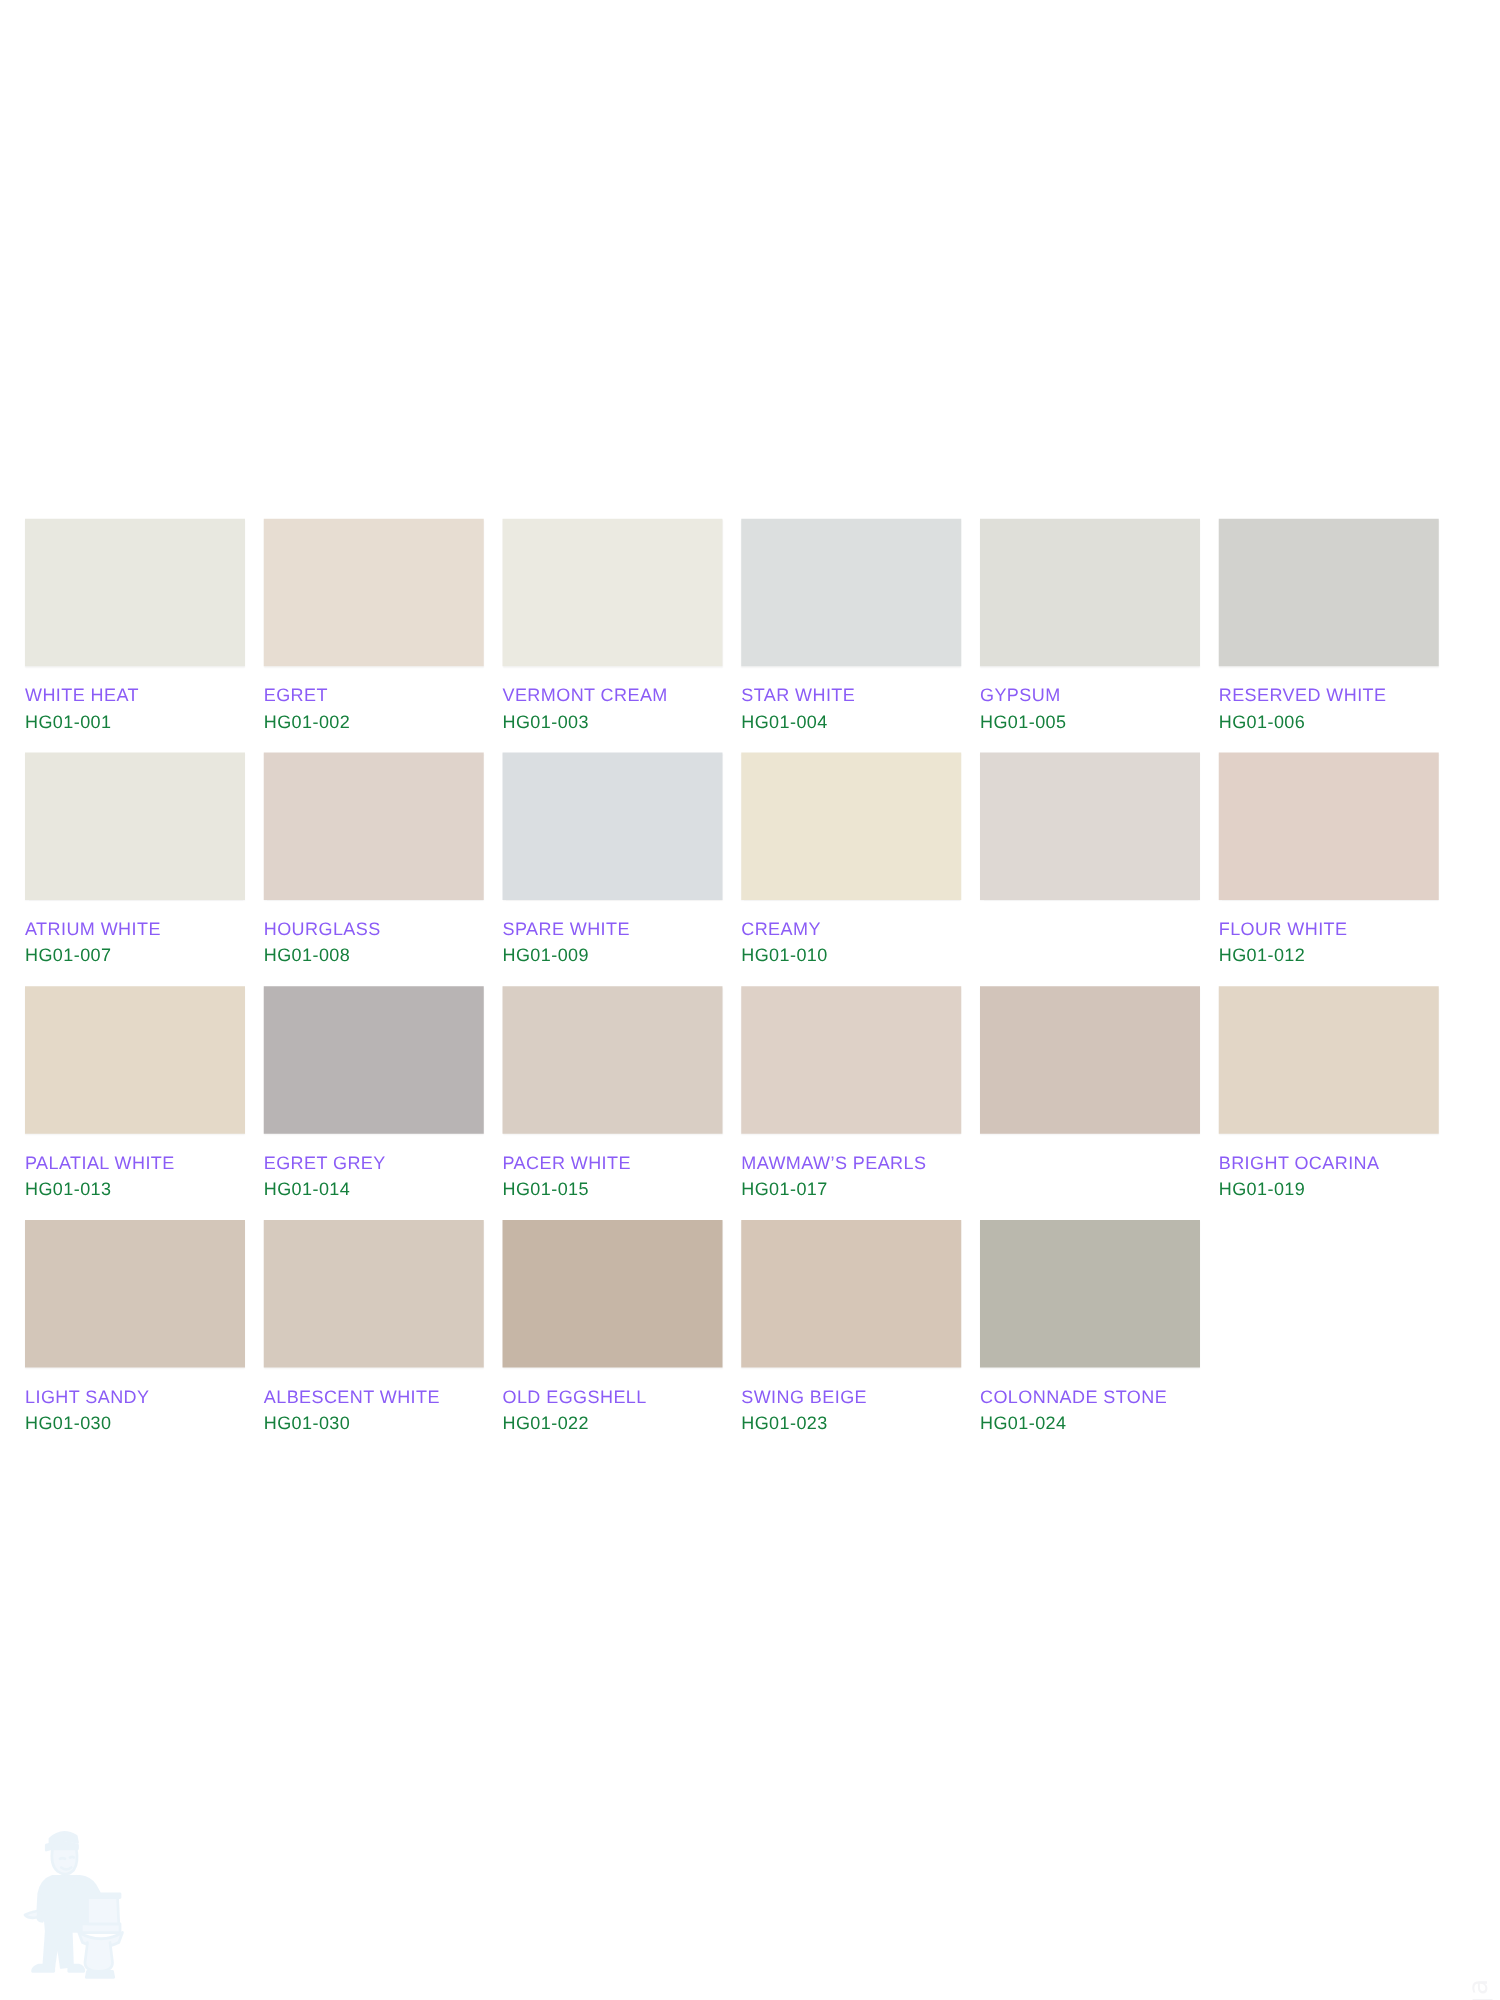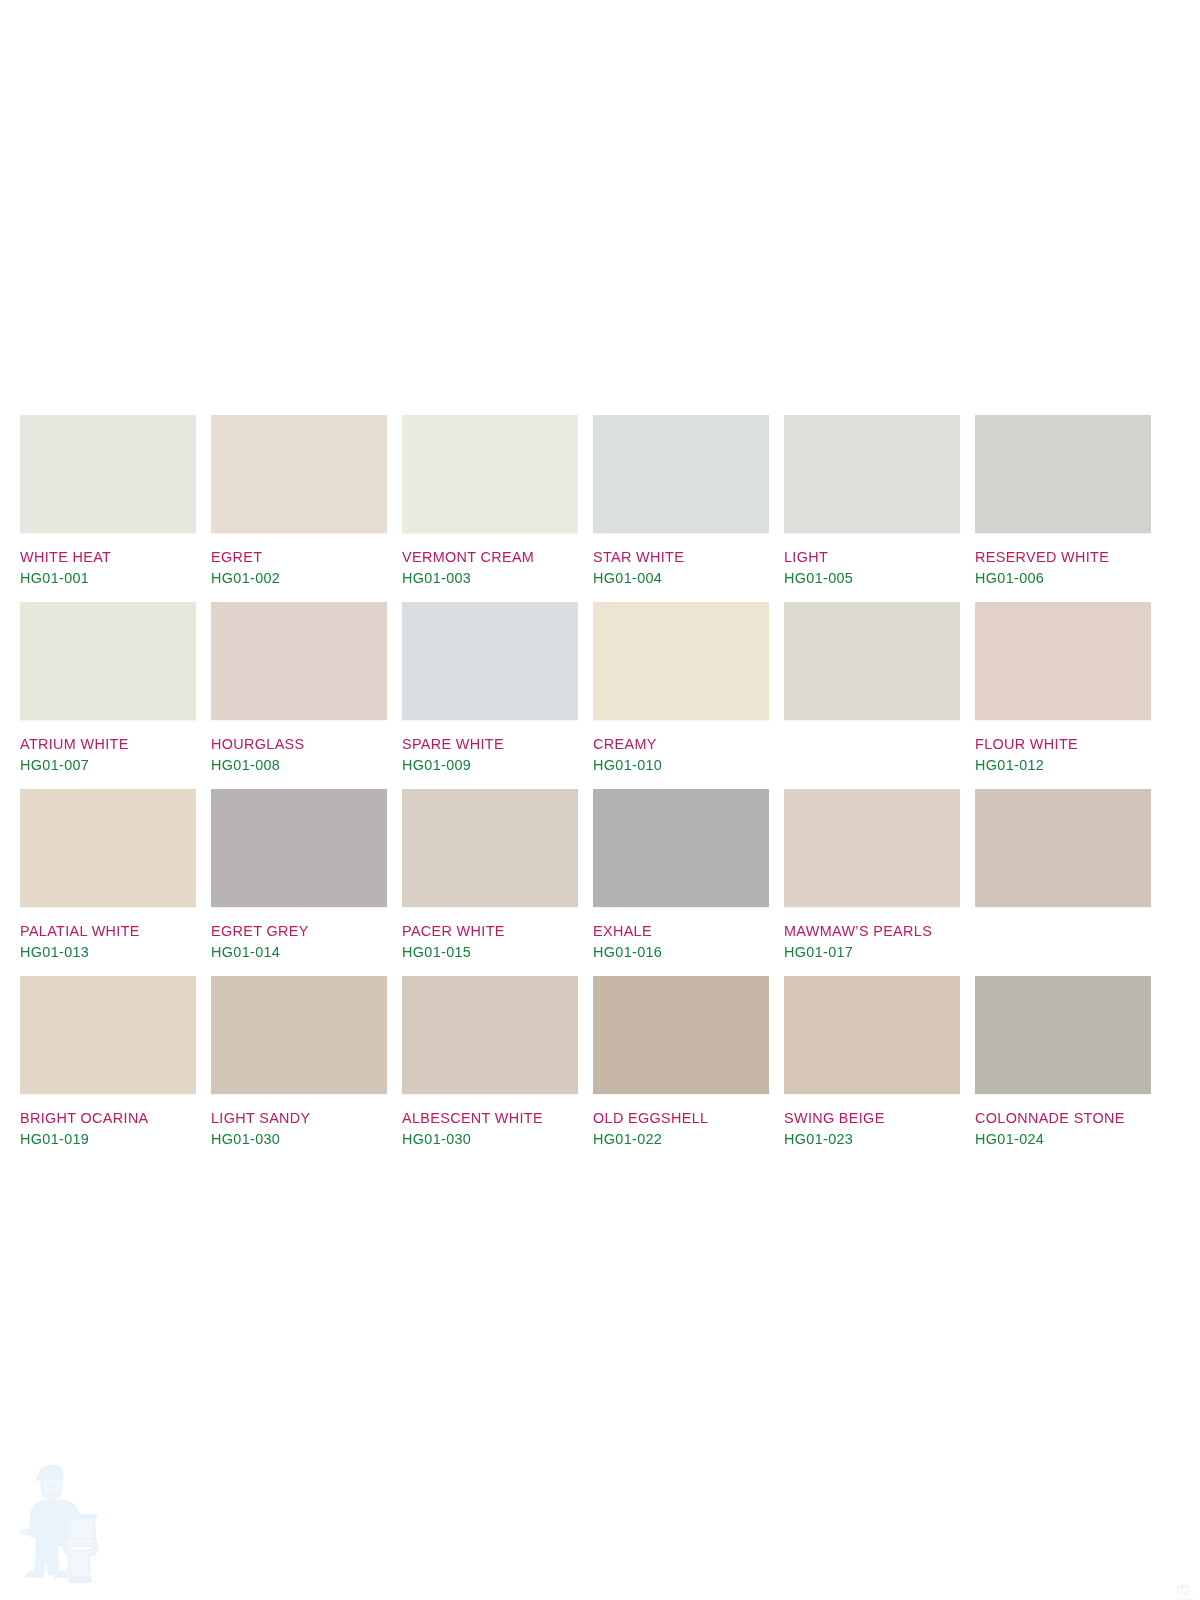--- a/index.html
+++ b/index.html
@@ -42,21 +42,21 @@
     box-shadow: 0 1px 1px rgba(0,0,0,0.045);
   }
 
   .swatch-meta {
     padding-top: 17px;
   }
 
   .swatch-name {
     font-size: 14.4px;
     letter-spacing: 0.35px;
-    color: #be185d;
+    color: #8b5cf6;
     line-height: 1.0;
     white-space: nowrap;
     font-weight: 400;
   }
 
   .swatch-code {
     font-size: 14.4px;
     letter-spacing: 0.35px;
     color: #15803d;
     line-height: 1.0;
@@ -118,21 +118,21 @@
     <div class="swatch-cell">
       <div class="swatch-chip" style="background-color: rgb(220, 223, 223);"></div>
       <div class="swatch-meta">
         <div class="swatch-name">STAR WHITE</div>
         <div class="swatch-code">HG01-004</div>
       </div>
     </div>
     <div class="swatch-cell">
       <div class="swatch-chip" style="background-color: rgb(223, 223, 217);"></div>
       <div class="swatch-meta">
-        <div class="swatch-name">LIGHT</div>
+        <div class="swatch-name">GYPSUM</div>
         <div class="swatch-code">HG01-005</div>
       </div>
     </div>
     <div class="swatch-cell">
       <div class="swatch-chip" style="background-color: rgb(210, 210, 206);"></div>
       <div class="swatch-meta">
         <div class="swatch-name">RESERVED WHITE</div>
         <div class="swatch-code">HG01-006</div>
       </div>
     </div>
@@ -186,27 +186,20 @@
       <div class="swatch-meta">
         <div class="swatch-name">EGRET GREY</div>
         <div class="swatch-code">HG01-014</div>
       </div>
     </div>
     <div class="swatch-cell">
       <div class="swatch-chip" style="background-color: rgb(217, 206, 196);"></div>
       <div class="swatch-meta">
         <div class="swatch-name">PACER WHITE</div>
         <div class="swatch-code">HG01-015</div>
-      </div>
-    </div>
-    <div class="swatch-cell">
-      <div class="swatch-chip" style="background-color: rgb(178, 178, 176);"></div>
-      <div class="swatch-meta">
-        <div class="swatch-name">EXHALE</div>
-        <div class="swatch-code">HG01-016</div>
       </div>
     </div>
     <div class="swatch-cell">
       <div class="swatch-chip" style="background-color: rgb(222, 209, 199);"></div>
       <div class="swatch-meta">
         <div class="swatch-name">MAWMAW’S PEARLS</div>
         <div class="swatch-code">HG01-017</div>
       </div>
     </div>
     <div class="swatch-cell">

